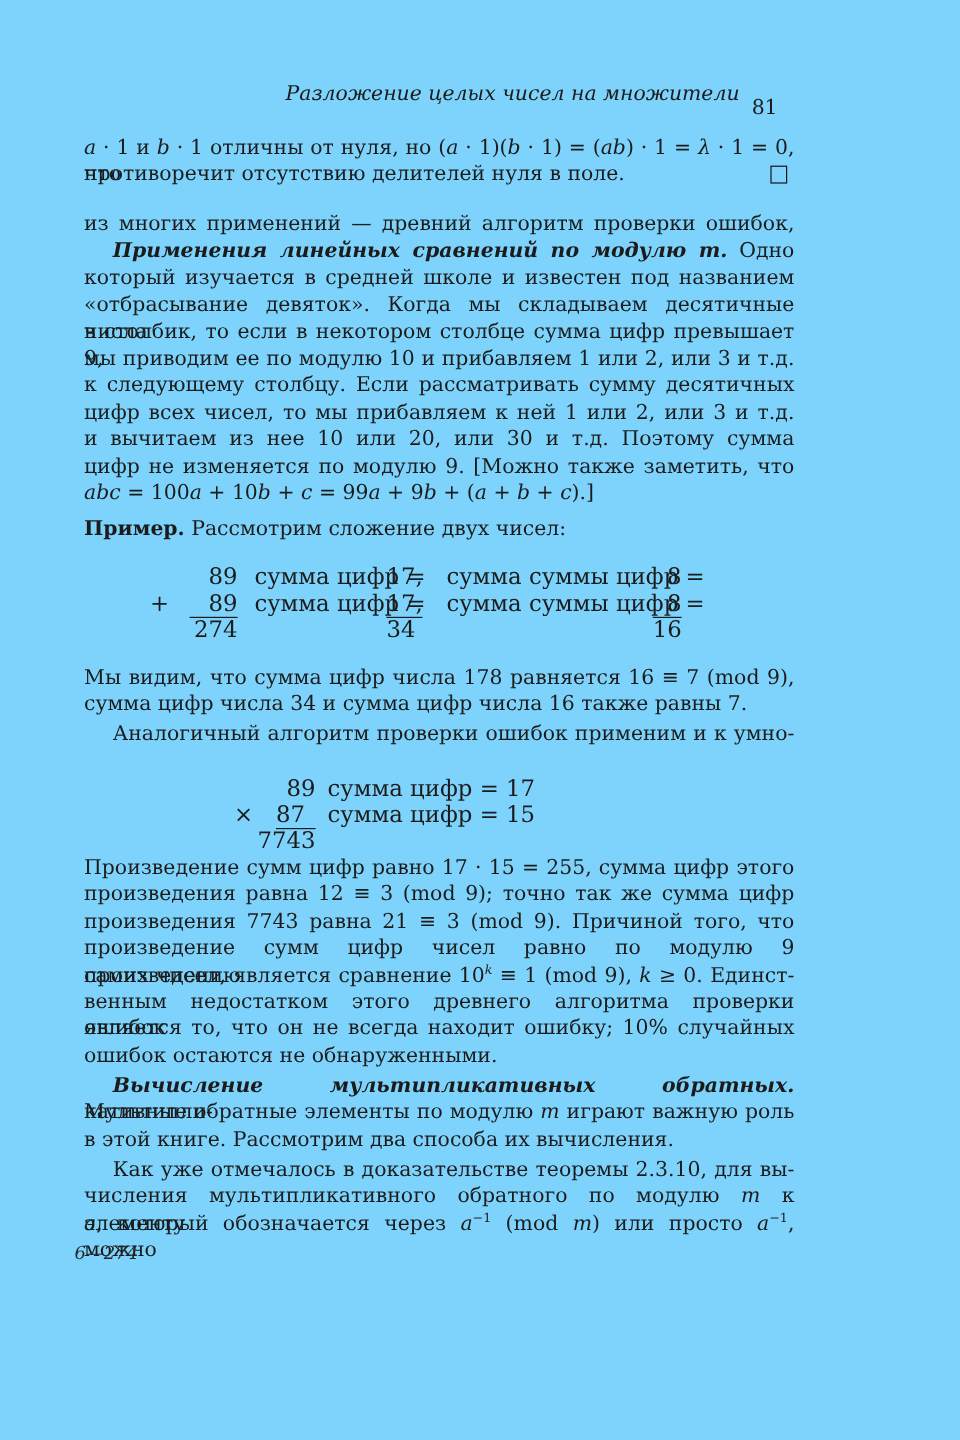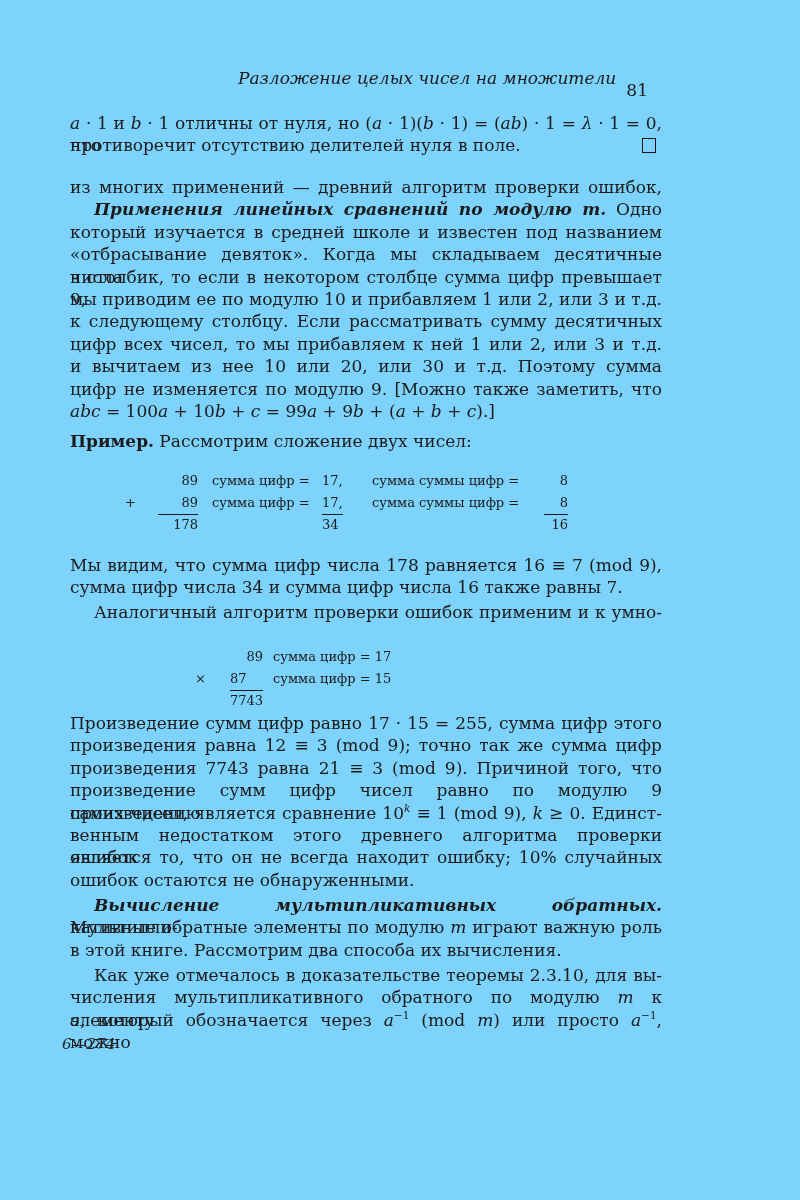--- a/index.html
+++ b/index.html
@@ -21,21 +21,21 @@
   .run-b{font-weight:bold;}
   .run-bi{font-weight:bold;font-style:italic;}
   .run-sup{font-size:0.62em;vertical-align:super;line-height:0;}
   
   .header{position:absolute;left:70px;top:68px;width:592px;height:24px;font-size:17px;}
   .htitle{font-style:italic;position:absolute;left:168px;top:0;}
   .hpage{position:absolute;right:14px;top:12px;font-style:normal;}
   
   .qed{float:right;width:12px;height:13px;border:1.7px solid #161616;margin-top:4px;margin-right:6px;}
   
-  .exblock{position:absolute;left:70px;width:592px;font-size:13px;}
+  .exblock{position:absolute;left:70px;width:592px;font-size:19px;}
   .exrow{position:relative;height:22px;line-height:22px;}
   .cell{position:absolute;top:0;white-space:pre;}
   .ul{border-bottom:1.6px solid #1b1b1b;}
   .a-op{left:55px;}
   .a-num{left:88px;width:40px;text-align:right;}
   .a-l1{left:142px;}
   .a-v1{left:252px;}
   .a-l2{left:302px;}
   .a-v2{left:474px;width:24px;text-align:right;}
   .m-op{left:125px;}
@@ -91,21 +91,21 @@
     </div>
     <div class="exrow">
       <span class="cell a-op">+</span>
       <span class="cell a-num ul">89</span>
       <span class="cell a-l1">сумма цифр =</span>
       <span class="cell a-v1 ul">17,</span>
       <span class="cell a-l2">сумма суммы цифр =</span>
       <span class="cell a-v2 ul">8</span>
     </div>
     <div class="exrow">
-      <span class="cell a-num">178</span>
+      <span class="cell a-num">274</span>
       <span class="cell a-v1">34</span>
       <span class="cell a-v2">16</span>
     </div>
   </div>
 
   <div class="block" style="top:554px">
     <div class="line just">Мы видим, что сумма цифр числа 178 равняется 16 ≡ 7 (mod 9),</div>
     <div class="line wrap">сумма цифр числа 34 и сумма цифр числа 16 также равны 7.</div>
   </div>
 

